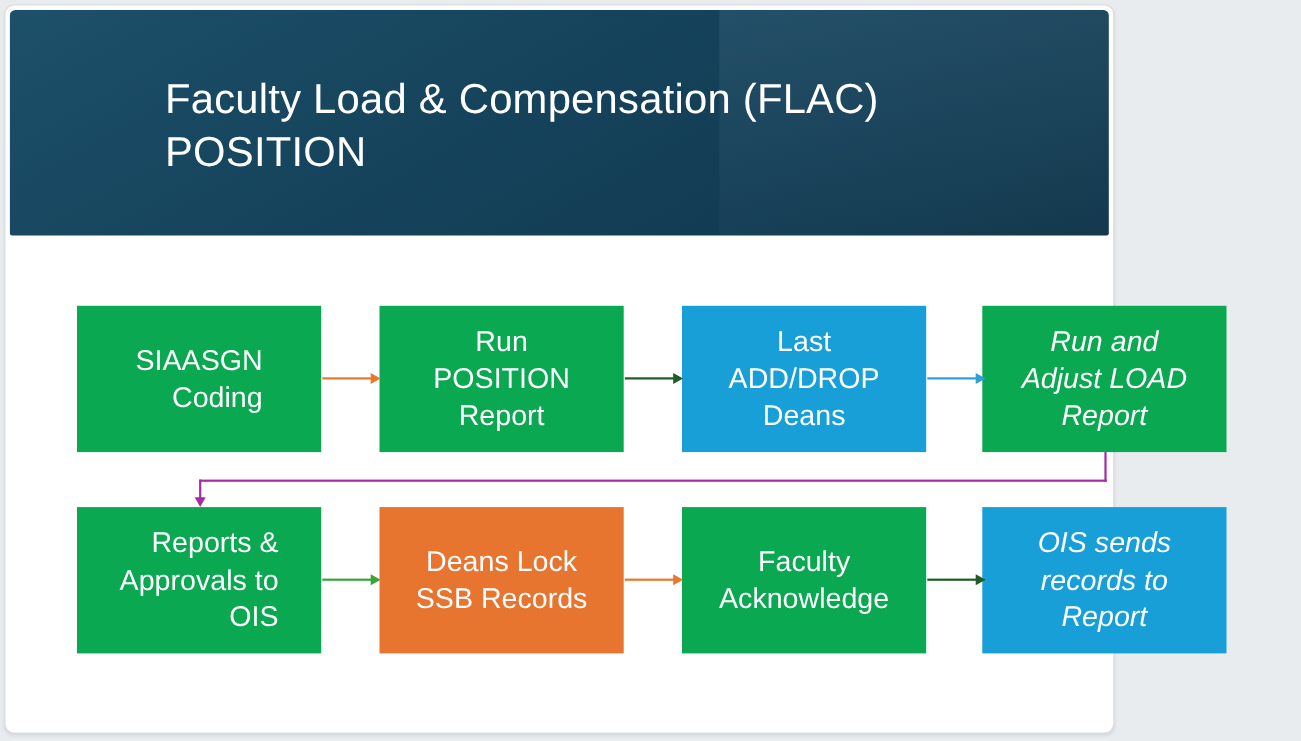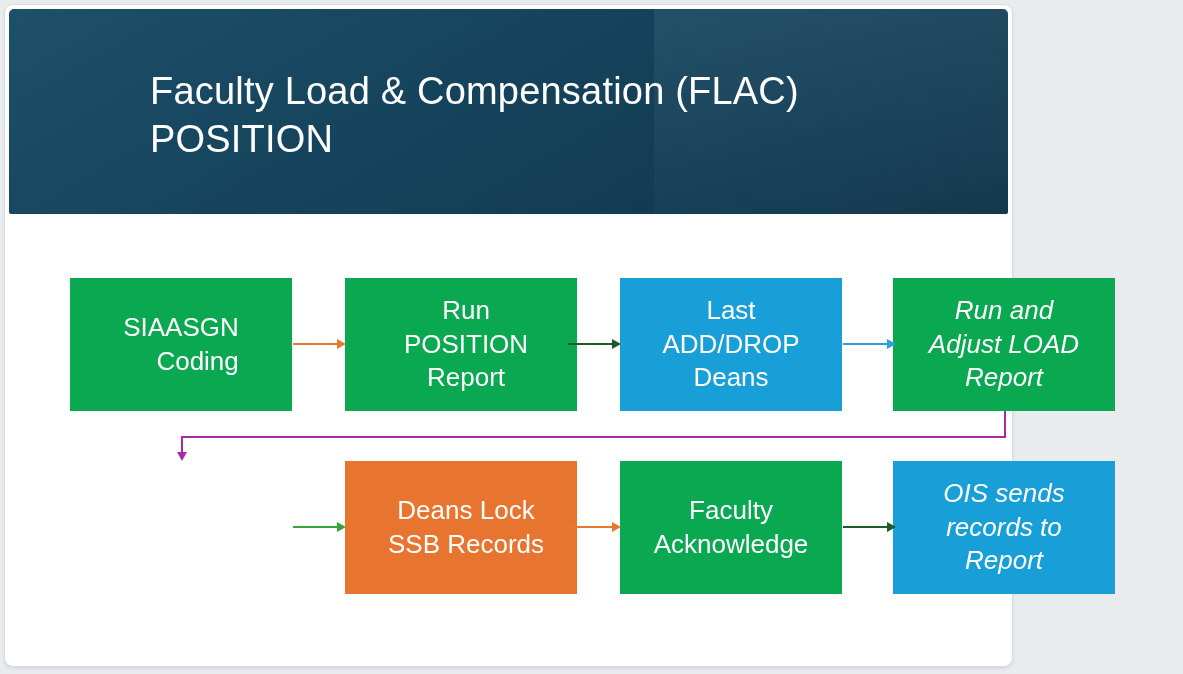--- a/index.html
+++ b/index.html
@@ -30,21 +30,21 @@
   }
   .box {
     position:absolute; width:222px; height:133px;
     background:var(--c,#09a851);
     display:flex; align-items:center; justify-content:center;
     text-align:center; color:#ffffff;
     font-size:26px; line-height:33.5px; font-weight:400;
     white-space:pre-line;
   }
   .r1 { top:273px; } .r2 { top:456px; }
-  .c1 { left:65px;text-align:right; } .c2 { left:340px;padding-left:10px; } .c3 { left:615px; } .c4 { left:888px;font-style:italic; }
+  .c1 { left:65px;text-align:right; } .c2 { left:340px; } .c3 { left:615px; } .c4 { left:888px;font-style:italic; }
   .harrow {
     position:absolute; width:53px; height:12px;
     display:flex; align-items:center;
   }
   .harrow .shaft { flex:1 1 auto; height:2px; background:var(--c,#444); }
   .harrow .head {
     width:0; height:0; flex:0 0 auto; margin-left:-1px;
     border-top:5px solid transparent; border-bottom:5px solid transparent;
     border-left:9px solid var(--c,#444);
   }
@@ -86,20 +86,25 @@
     <span>Last
 ADD/DROP
 Deans</span>
   </div>
   <div class="box r1 c4" style="--c: #09a851;">
     <span>Run and
 Adjust LOAD
 Report</span>
   </div>
 
+  <div class="box r2 c1" style="--c: #09a851;">
+    <span>Reports &amp;
+Approvals to
+OIS</span>
+  </div>
   <div class="box r2 c2" style="--c: #e7742f;">
     <span>Deans Lock
 SSB Records</span>
   </div>
   <div class="box r2 c3" style="--c: #09a851;">
     <span>Faculty
 Acknowledge</span>
   </div>
   <div class="box r2 c4" style="--c: #199fd8;">
     <span>OIS sends

